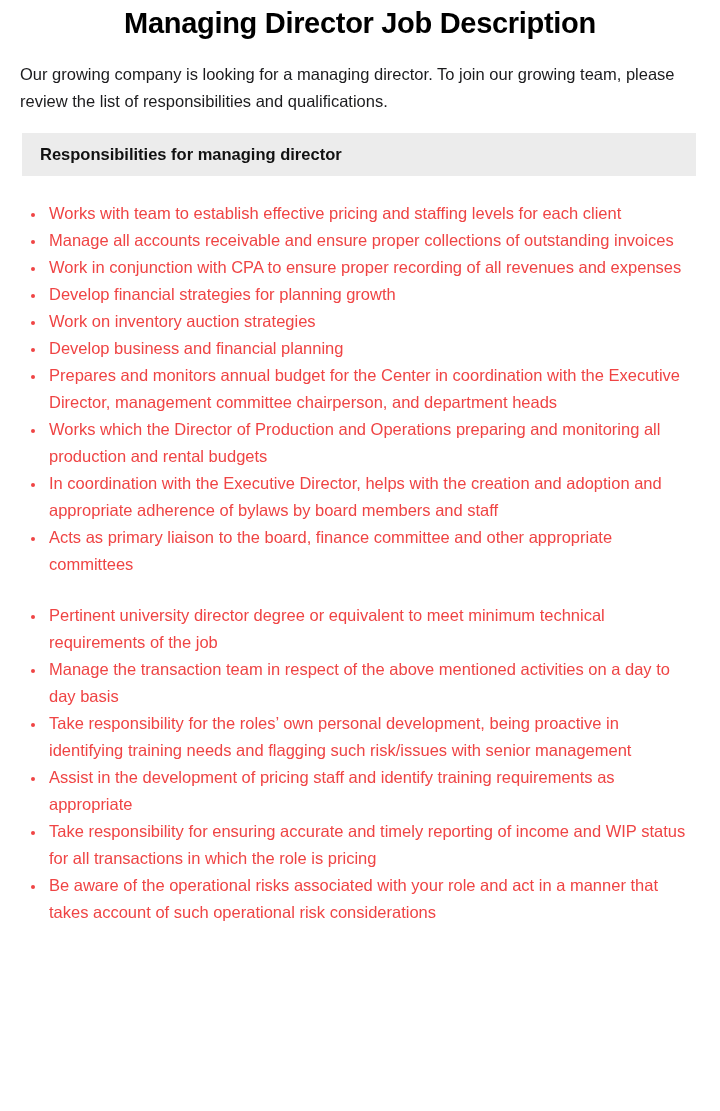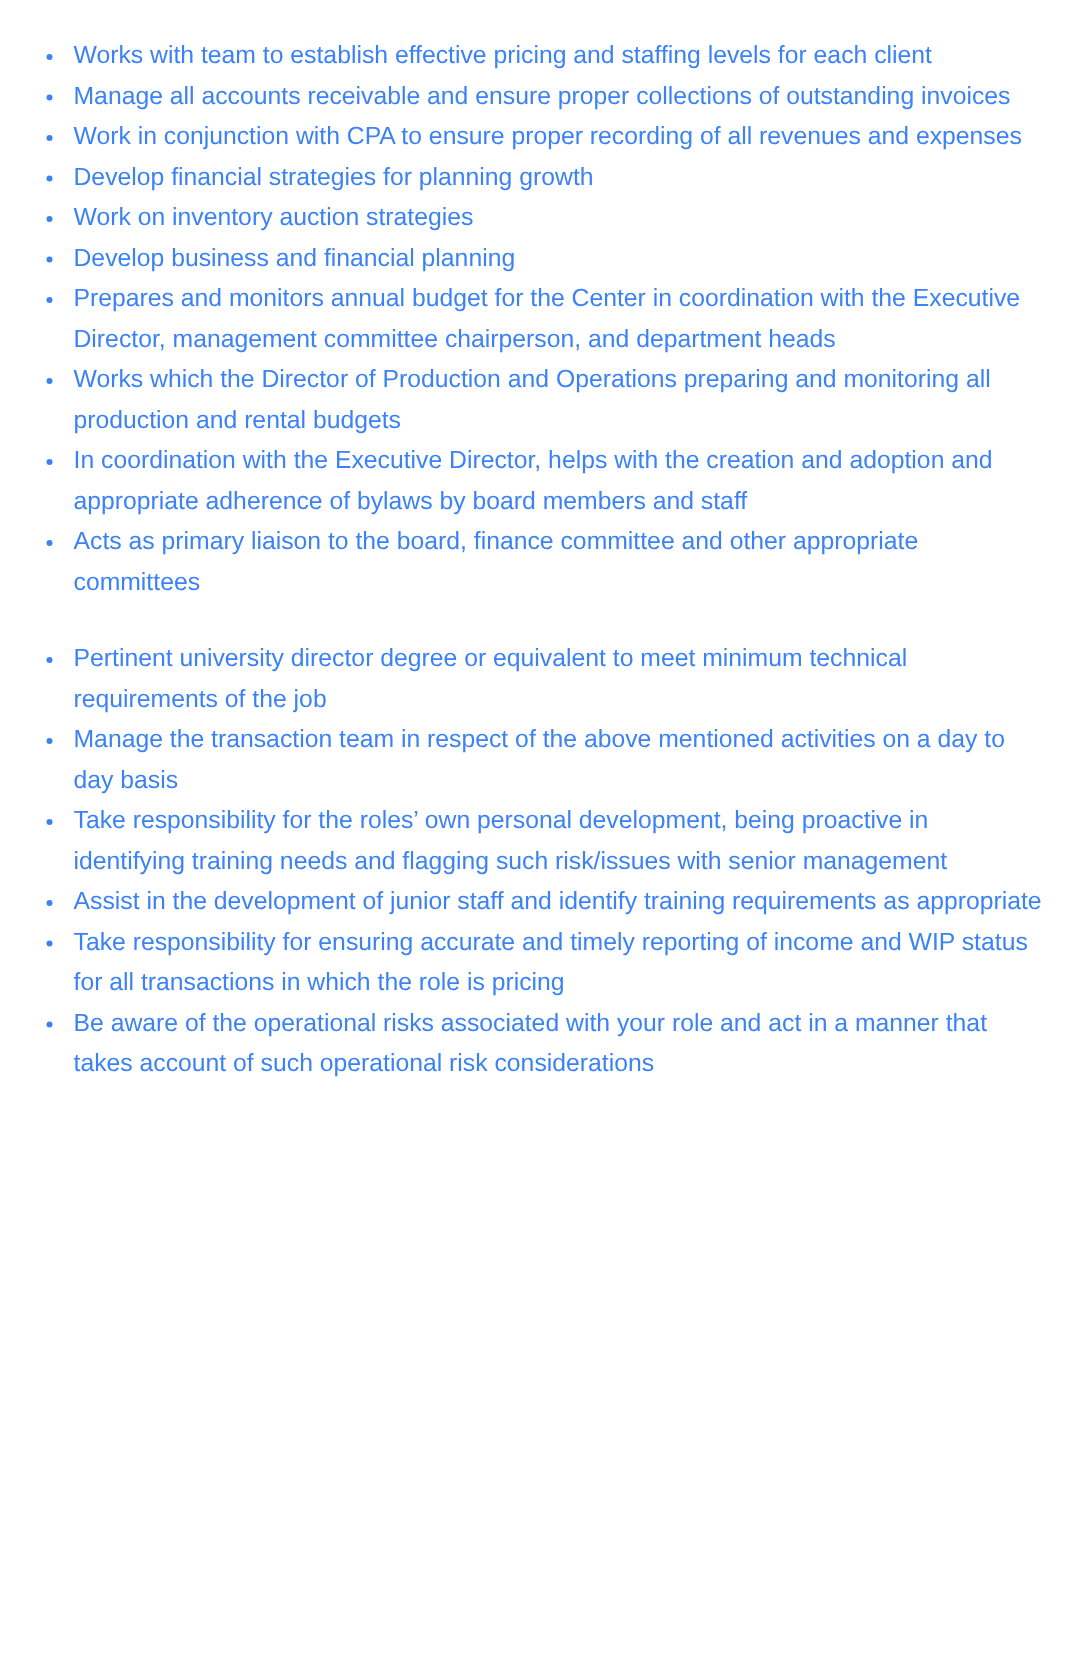--- a/index.html
+++ b/index.html
@@ -41,58 +41,61 @@
     font-size: 16.5px;
     line-height: 21px;
     font-weight: 700;
     color: #111111;
   }
   ul.bullet-list {
     margin: 24px 24px 20px 20px;
     padding: 0 0 0 26px;
     font-size: 16.5px;
     line-height: 27px;
-    color: #3b82f6;
+    color: #ef4444;
   }
   ul.bullet-list li {
     padding-left: 3px;
     margin: 0;
     list-style-type: disc;
   }
   ul.bullet-list li::marker {
     font-size: 13px;
   }
   section { display: block; }
 </style>
 </head>
 <body>
 
 <main class="doc">
 
+  <h1 class="title">Managing Director Job Description</h1>
 
+  <p class="intro">Our growing company is looking for a managing director. To join our growing team, please review the list of responsibilities and qualifications.</p>
 
   <section>
+    <div class="section-header">Responsibilities for managing director</div>
     <ul class="bullet-list">
         <li>Works with team to establish effective pricing and staffing levels for each client</li>
         <li>Manage all accounts receivable and ensure proper collections of outstanding invoices</li>
         <li>Work in conjunction with CPA to ensure proper recording of all revenues and expenses</li>
         <li>Develop financial strategies for planning growth</li>
         <li>Work on inventory auction strategies</li>
         <li>Develop business and financial planning</li>
         <li>Prepares and monitors annual budget for the Center in coordination with the Executive Director, management committee chairperson, and department heads</li>
         <li>Works which the Director of Production and Operations preparing and monitoring all production and rental budgets</li>
         <li>In coordination with the Executive Director, helps with the creation and adoption and appropriate adherence of bylaws by board members and staff</li>
         <li>Acts as primary liaison to the board, finance committee and other appropriate committees</li>
       </ul>
   </section>
 
   <section>
     <ul class="bullet-list">
         <li>Pertinent university director degree or equivalent to meet minimum technical requirements of the job</li>
         <li>Manage the transaction team in respect of the above mentioned activities on a day to day basis</li>
         <li>Take responsibility for the roles’ own personal development, being proactive in identifying training needs and flagging such risk/issues with senior management</li>
-        <li>Assist in the development of junior staff and identify training requirements as appropriate</li>
+        <li>Assist in the development of pricing staff and identify training requirements as appropriate</li>
         <li>Take responsibility for ensuring accurate and timely reporting of income and WIP status for all transactions in which the role is pricing</li>
         <li>Be aware of the operational risks associated with your role and act in a manner that takes account of such operational risk considerations</li>
       </ul>
   </section>
 
 </main>
 
 </body></html>

